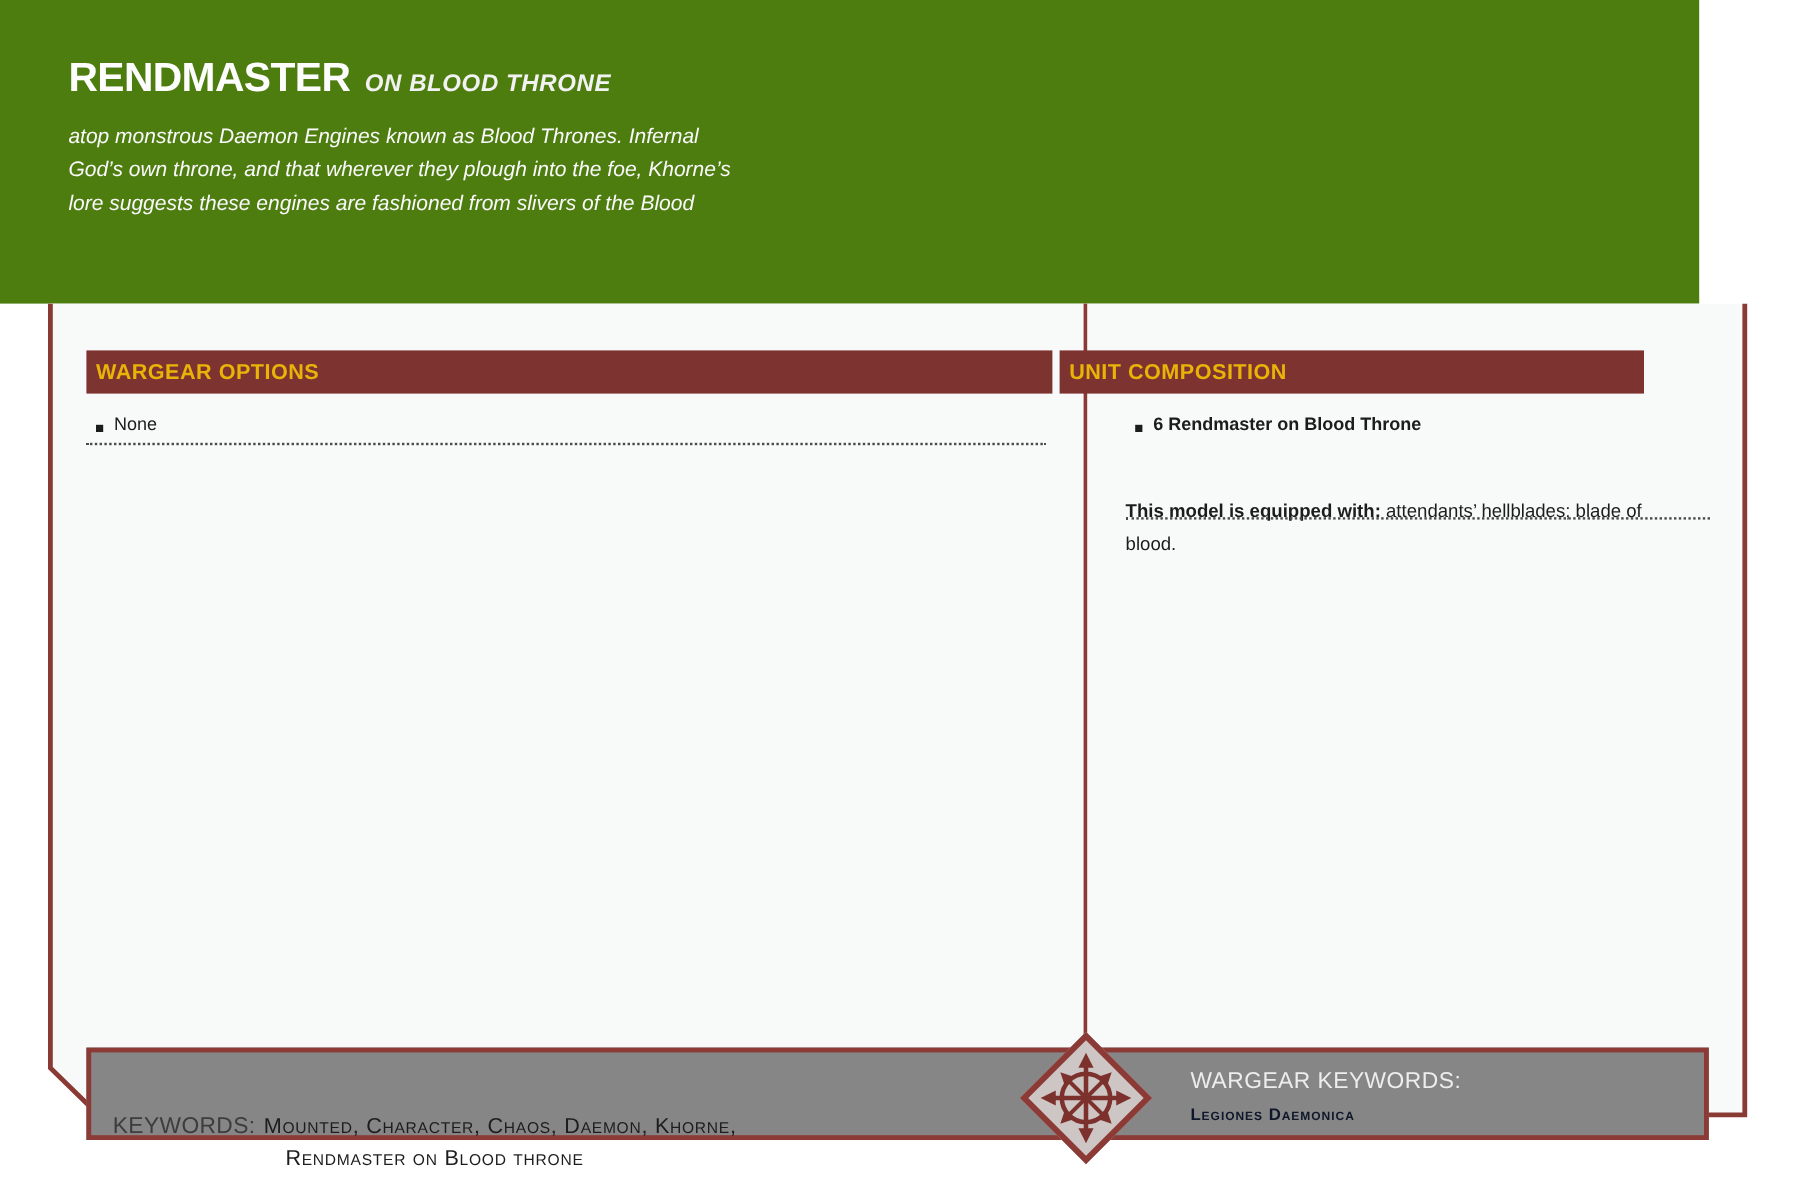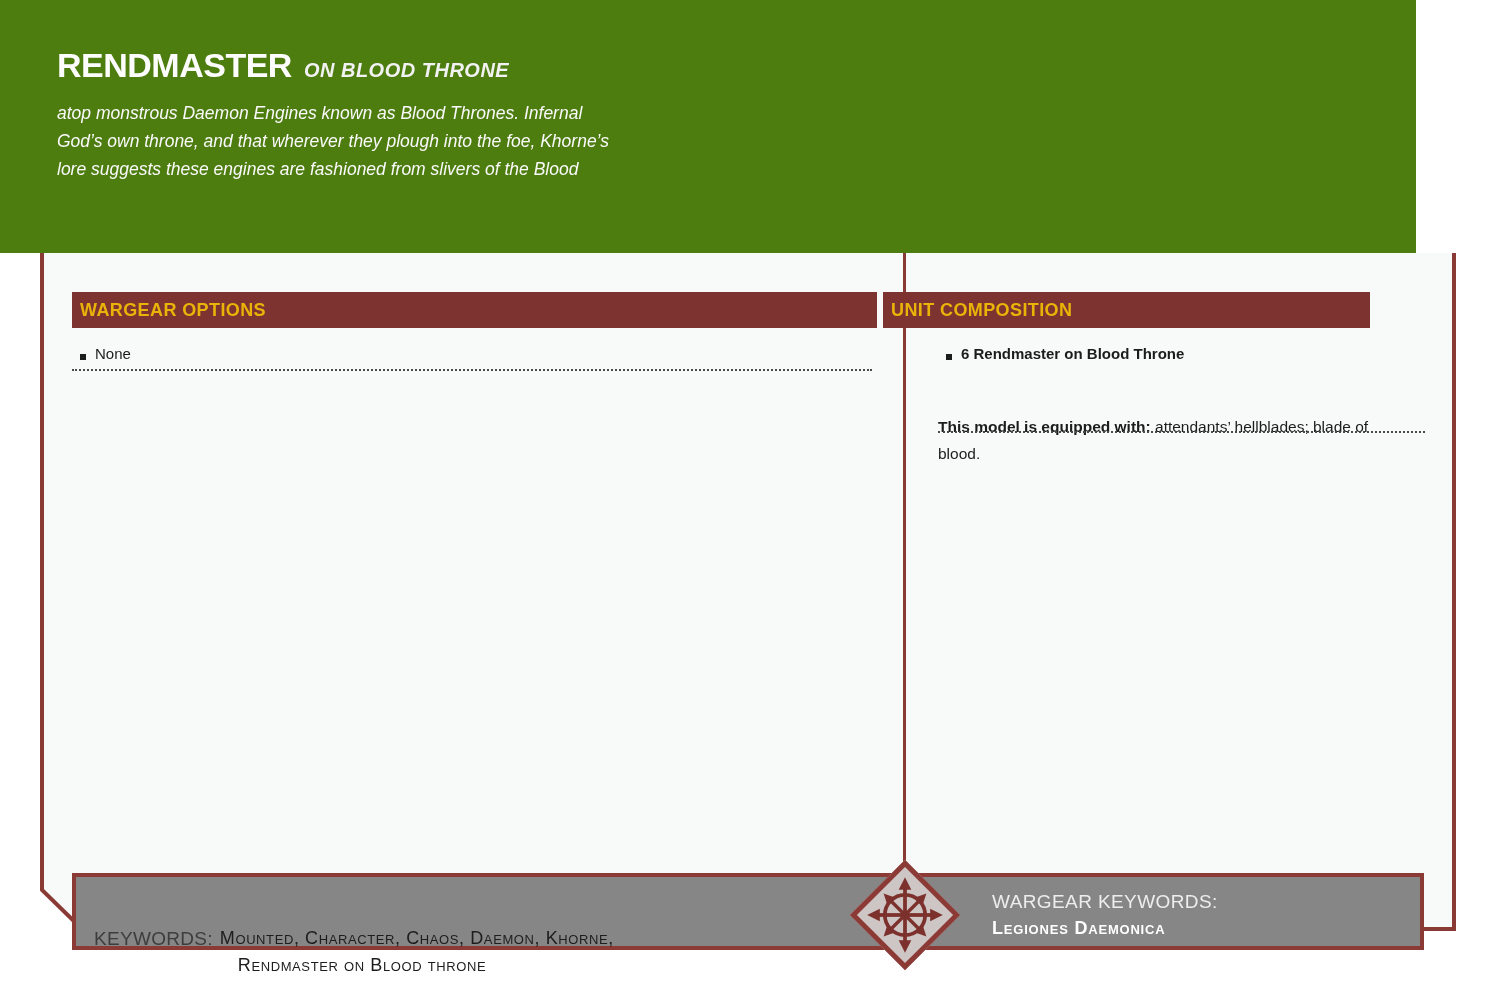--- a/index.html
+++ b/index.html
@@ -74,21 +74,21 @@
   .kw-values {
     margin-left:7px; font-size:18px; font-weight:normal; font-variant:small-caps;
     color:#1d1d1d; letter-spacing:0.6px; line-height:27px; white-space:nowrap;
   }
   .kw-line2 { margin-left:18px; }
   .fk-group { position:absolute; left:916px; top:11px; }
   .fk-label {
     font-size:19px; color:#ededed; letter-spacing:0.4px; line-height:27px; white-space:nowrap;
   }
   .fk-value {
-    font-size:18px; font-weight:bold; font-variant:small-caps; color:#ffffff;
+    font-size:14px; font-weight:bold; font-variant:small-caps; color:#0f172a;
     letter-spacing:0.8px; line-height:27px; white-space:nowrap;
   }
   
   .diamond {
     position:absolute; left:866px; top:876px; width:78px; height:78px;
     background:#cec5c5; border:5px solid #8b3a35; transform:rotate(45deg);
   }
   .star-svg { position:absolute; left:863px; top:873px; width:84px; height:84px; }
 </style>
 </head>

